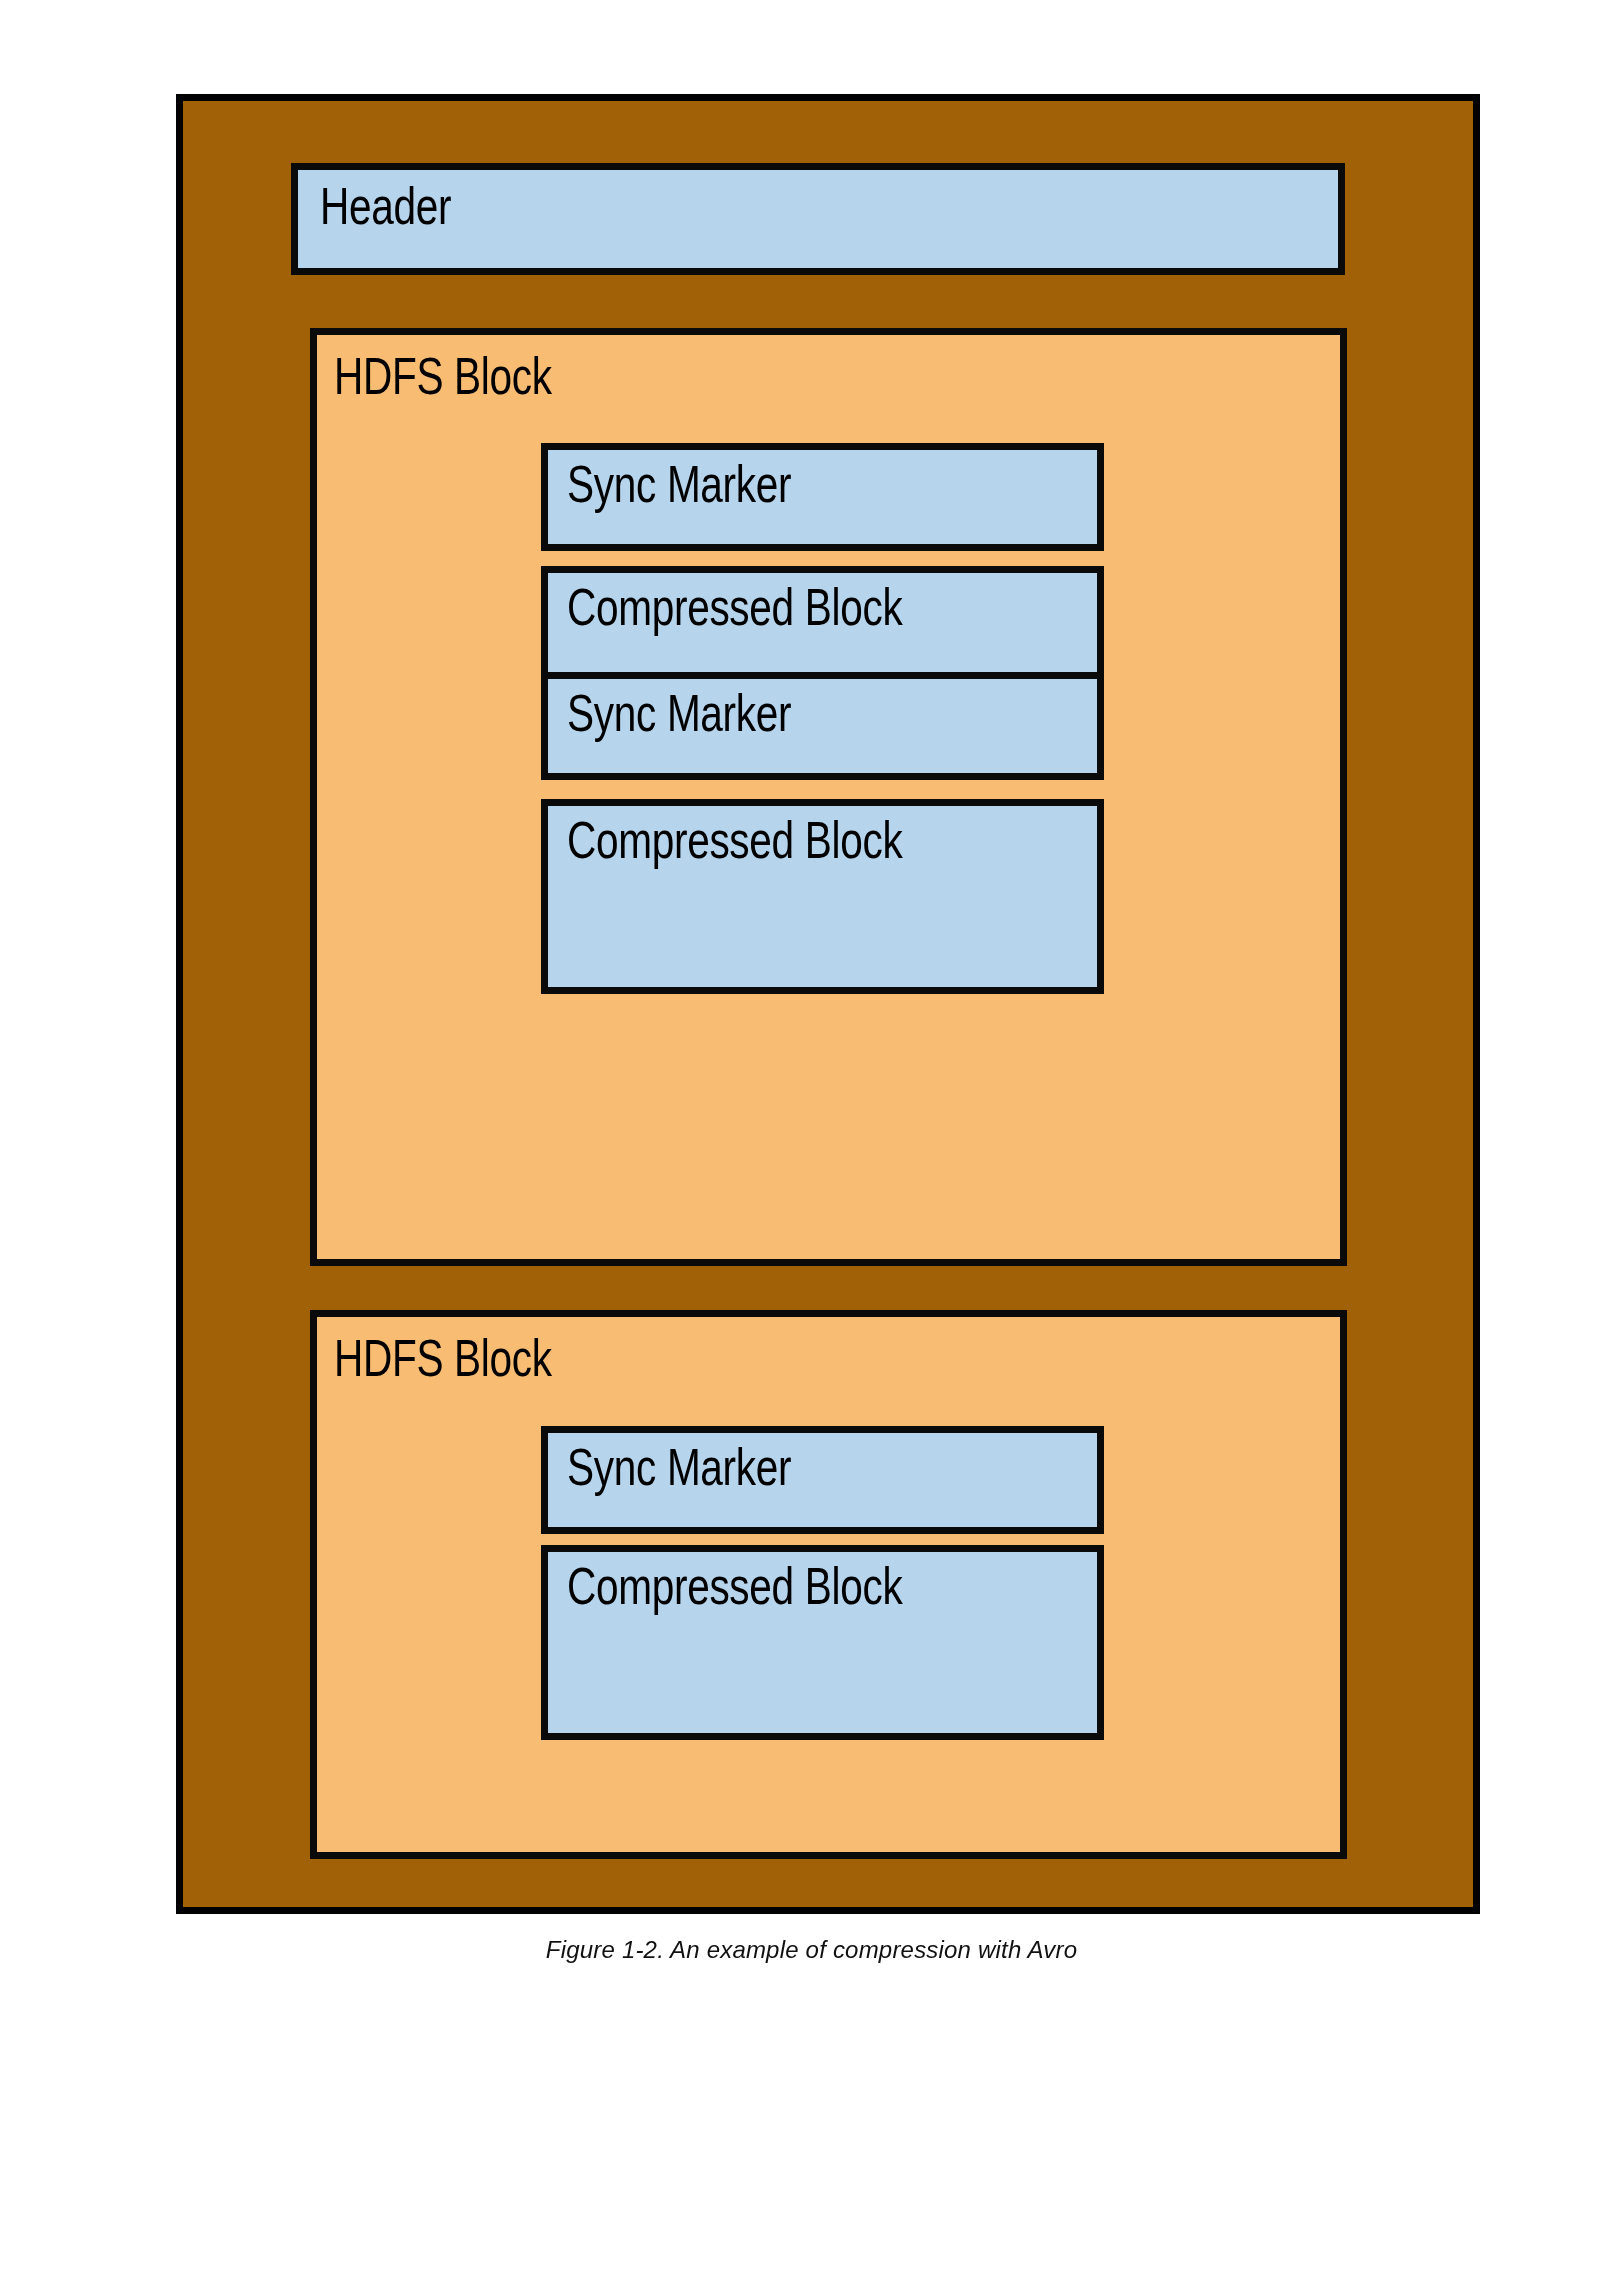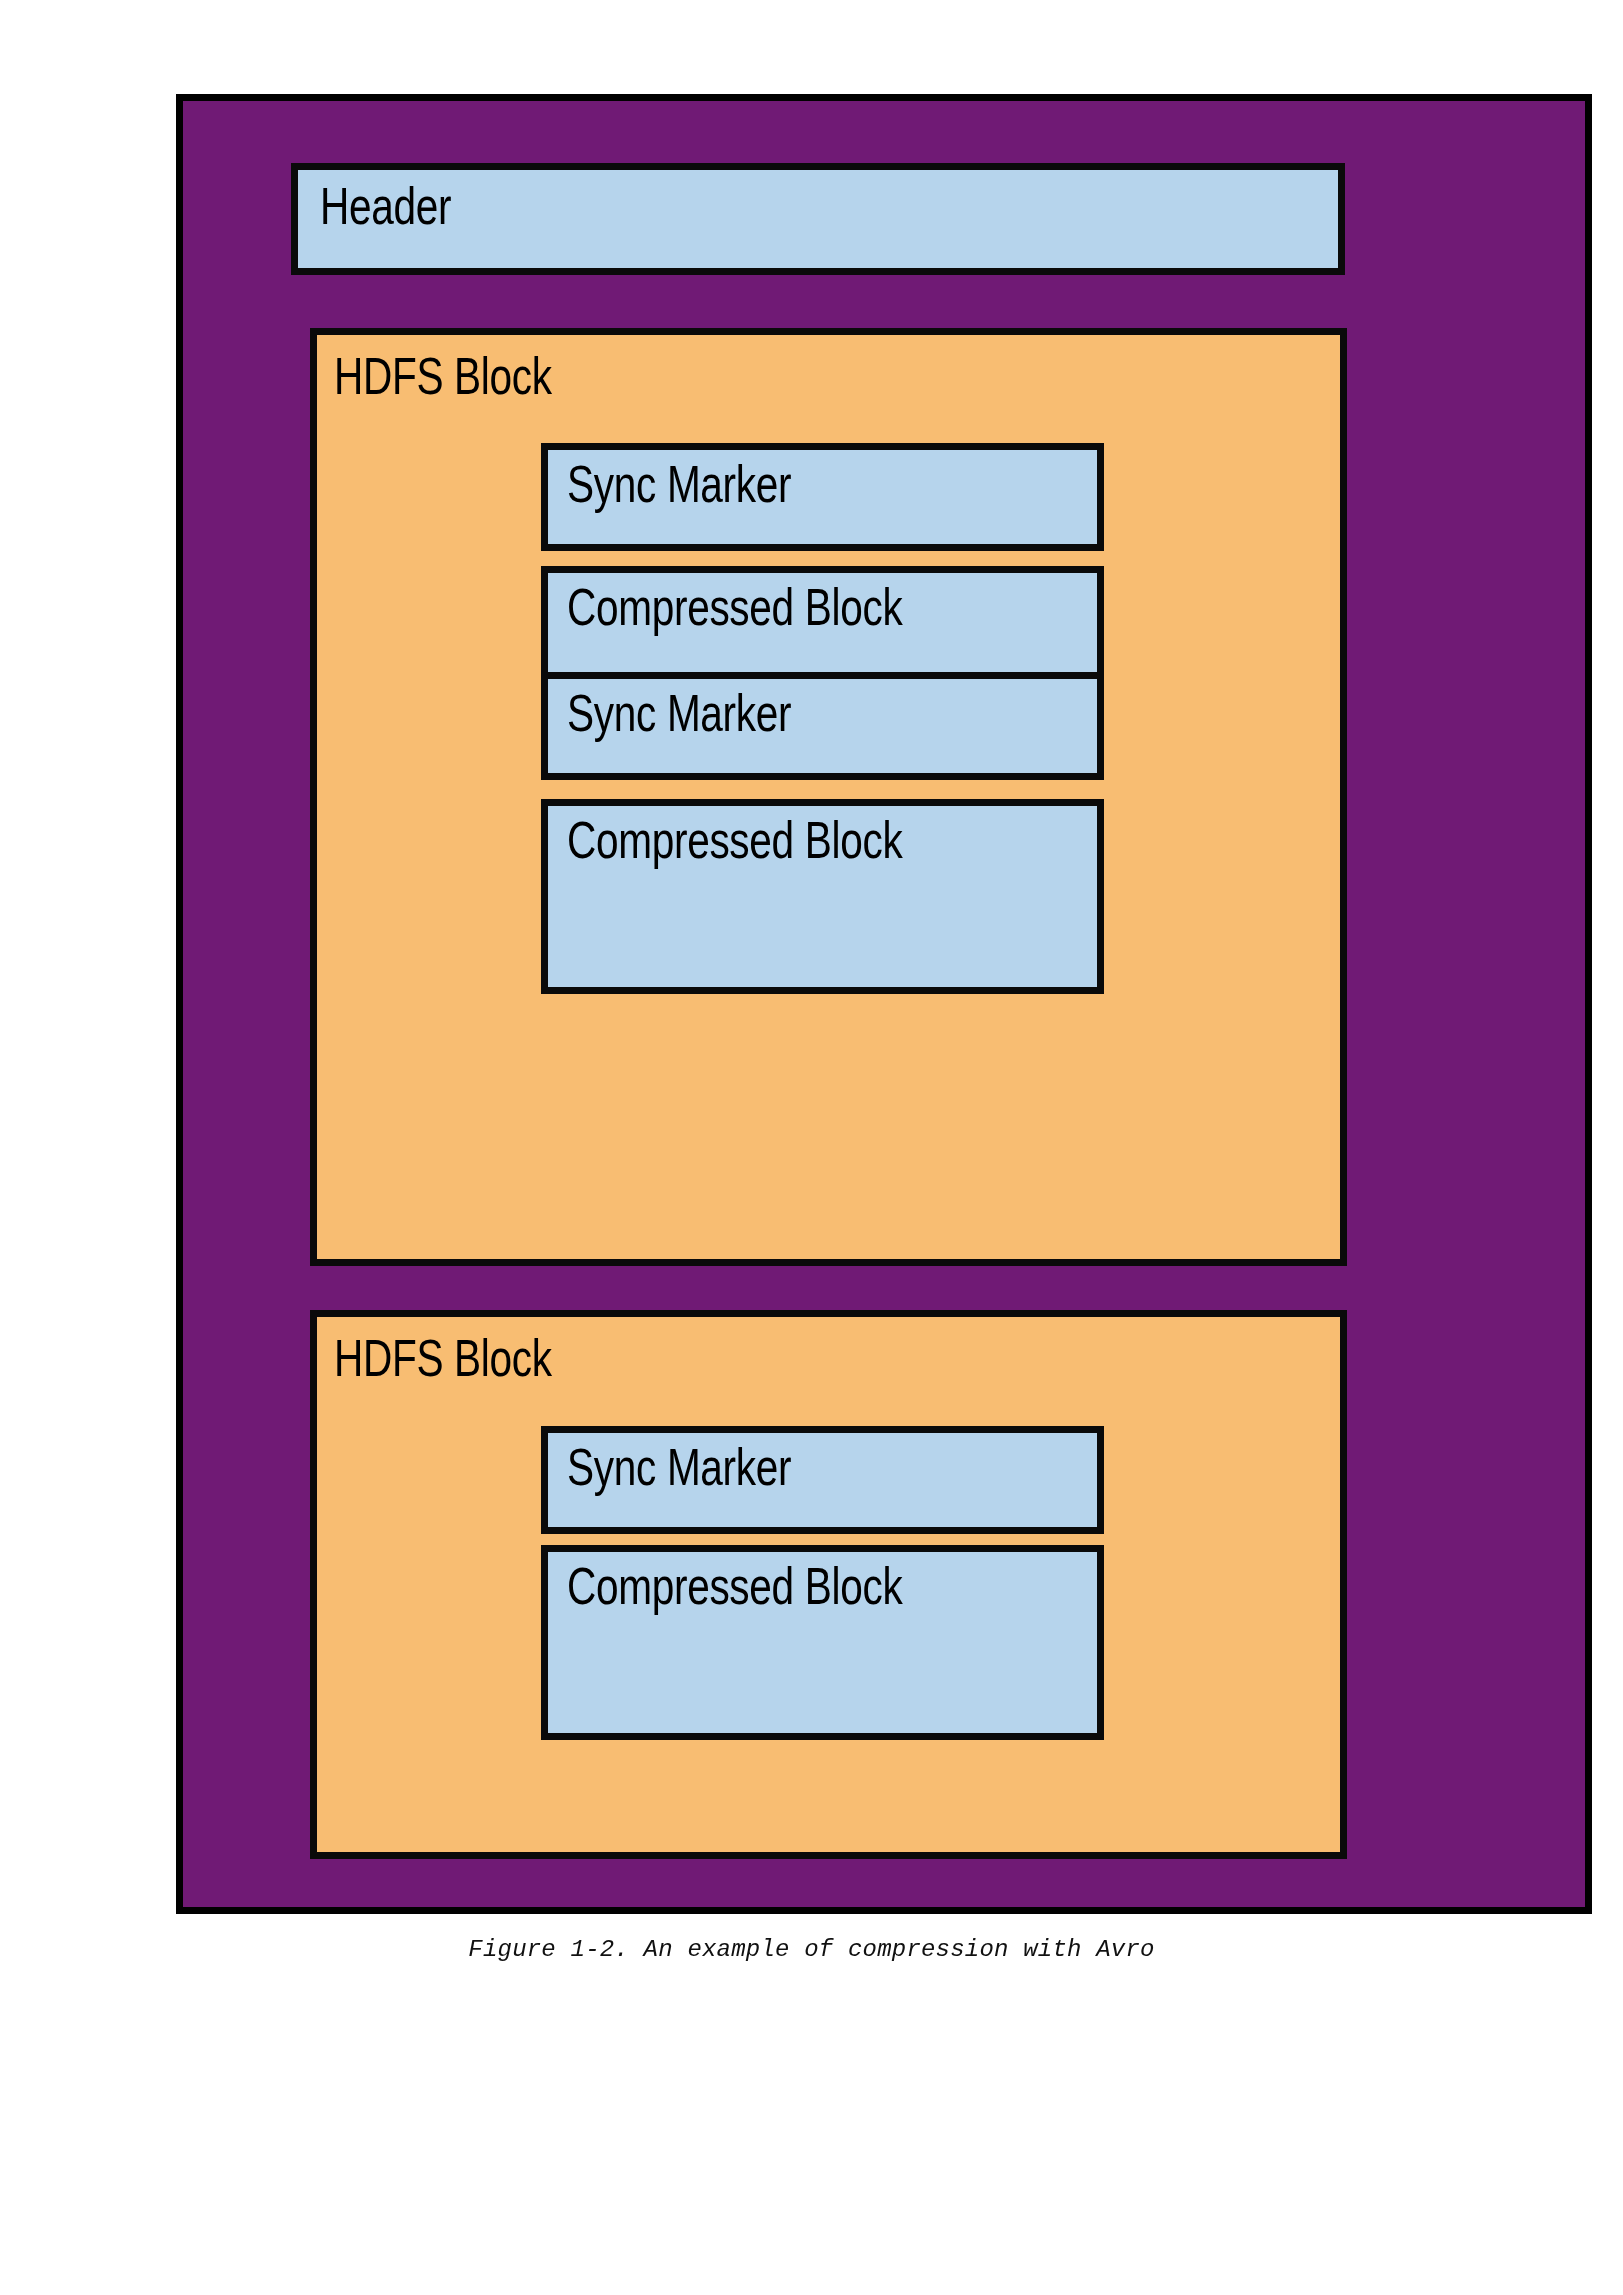--- a/index.html
+++ b/index.html
@@ -22,23 +22,23 @@
     top: 0;
     width: 1623px;
     height: 2295px;
   }
 
   
   .avro-file {
     position: absolute;
     left: 176px;
     top: 94px;
-    width: 1416px;
+    width: 1304px;
     height: 1820px;
-    background: #701a75;
+    background: #a16207;
     border: 7.1px solid #000000;
     box-sizing: border-box;
   }
 
   
   .blue-box {
     position: absolute;
     background: #b6d4ec;
     border: 7.1px solid #0a0a0a;
     box-sizing: border-box;
@@ -135,21 +135,21 @@
     height: 195px;
   }
 
   
   .caption {
     position: absolute;
     left: 0;
     top: 1936px;
     width: 1623px;
     text-align: center;
-    font-family: Liberation Mono, monospace;
+    font-family: Liberation Sans, sans-serif;
     font-style: italic;
     font-size: 24px;
     color: #111111;
     letter-spacing: 0.2px;
   }
 </style>
 </head>
 <body>
 
 <div class="figure">

